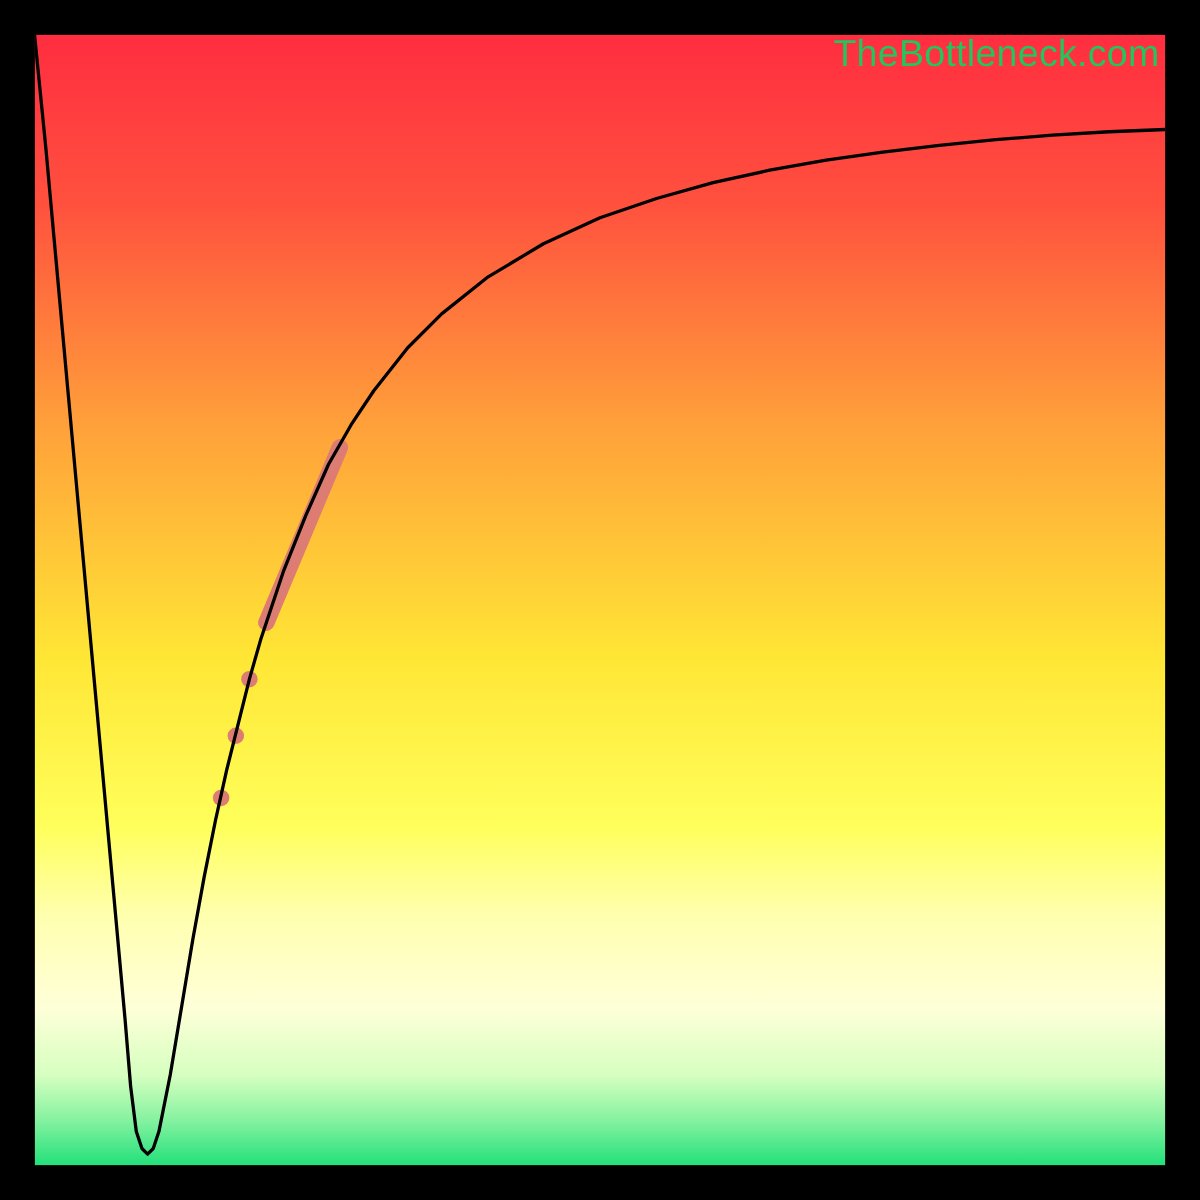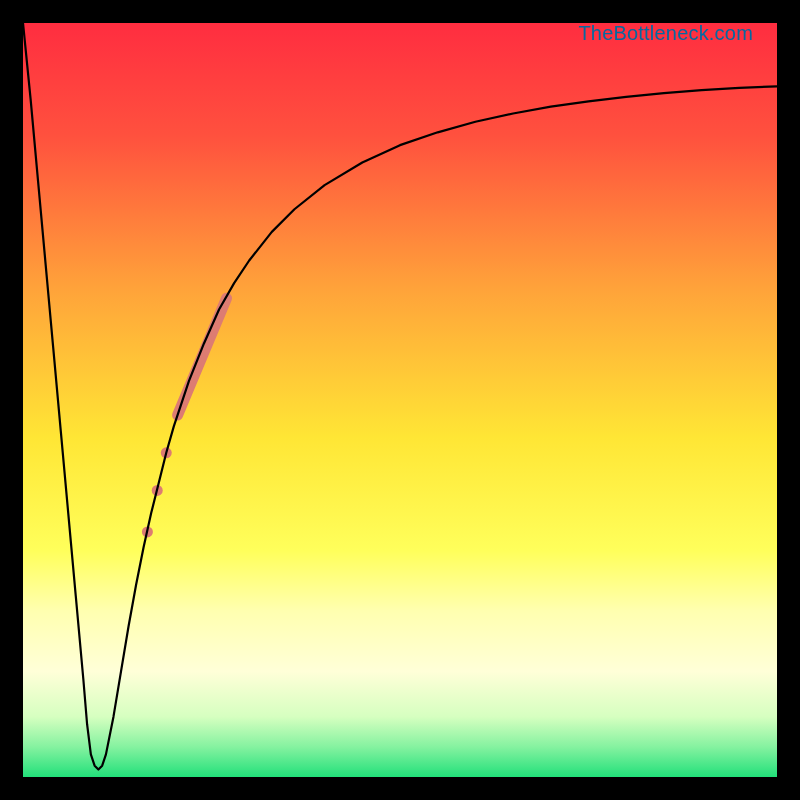--- a/index.html
+++ b/index.html
@@ -36,23 +36,23 @@
     position: absolute;
     left: 0;
     top: 0;
     width: 100%;
     height: 100%;
     z-index: 5;
   }
   .watermark {
     position: absolute;
     top: -1px;
-    right: 24px;
-    color: #0369a1;
-    font-size: 20px;
+    right: 4px;
+    color: #22c55e;
+    font-size: 25px;
     font-weight: 500;
     z-index: 10;
     letter-spacing: 0.2px;
   }
 </style>
 </head>
 <body>
 
 <div class="outer">
   <div class="plot">

